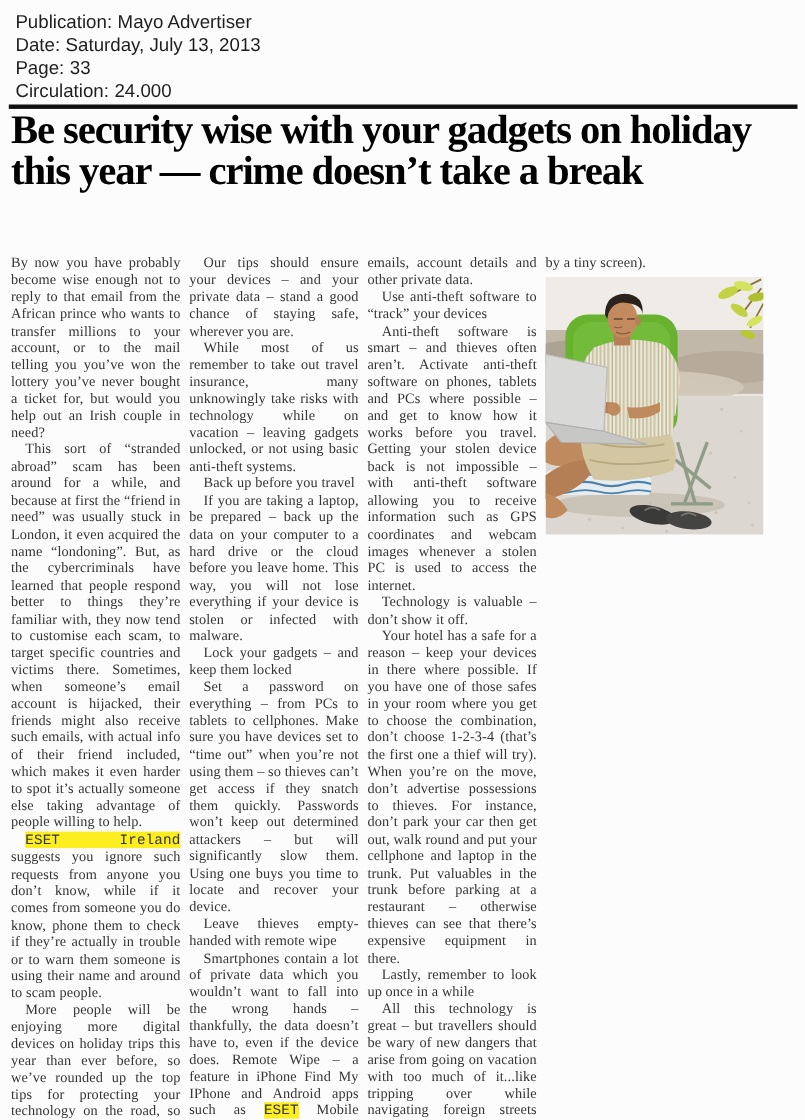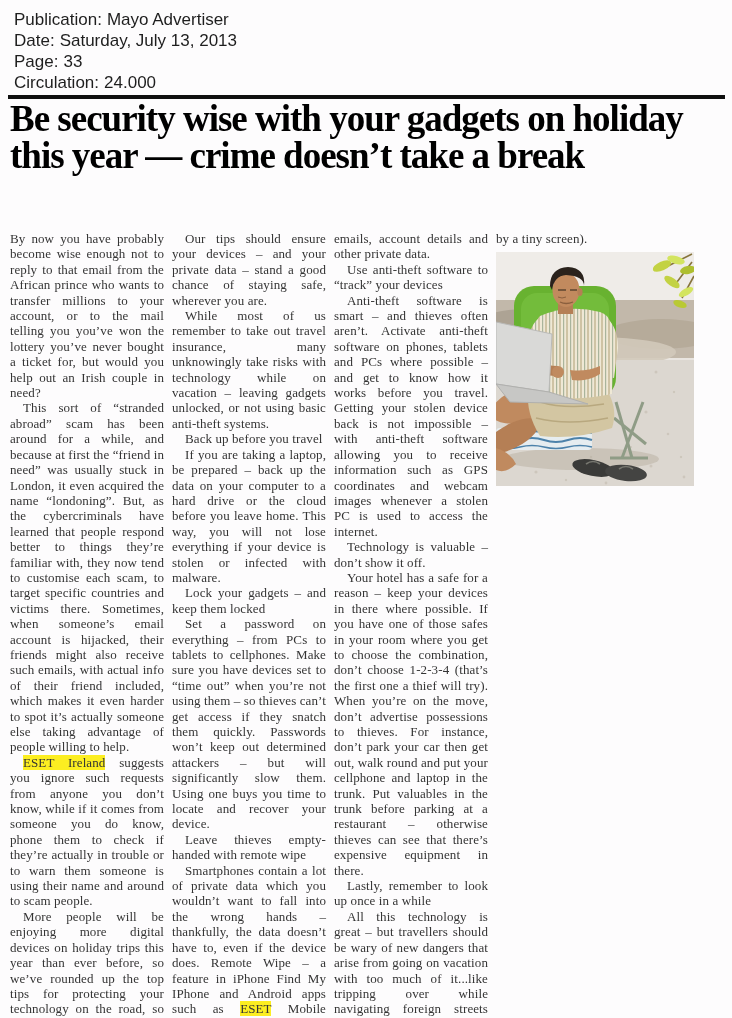--- a/index.html
+++ b/index.html
@@ -40,21 +40,21 @@
     width:154px;flex:0 0 154px;
     font-size:13px;line-height:15.4px;
     text-align:justify;color:#343434;
     letter-spacing:0.1px;
     margin-top:48px;
   }
   .col4{width:198px;flex:0 0 198px;}
   .col p.para{margin:0;}
   .col p.indent{text-indent:13px;}
   .col p.gap{margin-top:15px;}
-  .hl{background:#fcee21;}
+  .hl{background:#fcee21;font-family:Liberation Mono, monospace;}
   .photo{display:block;margin-top:6px;}
 </style>
 </head>
 <body>
 
 <div class="page">
 
   <div class="meta">
     <div class="meta-row"><span class="meta-label">Publication:</span><span class="meta-value">Mayo Advertiser</span></div>
     <div class="meta-row"><span class="meta-label">Date:</span><span class="meta-value">Saturday, July 13, 2013</span></div>

